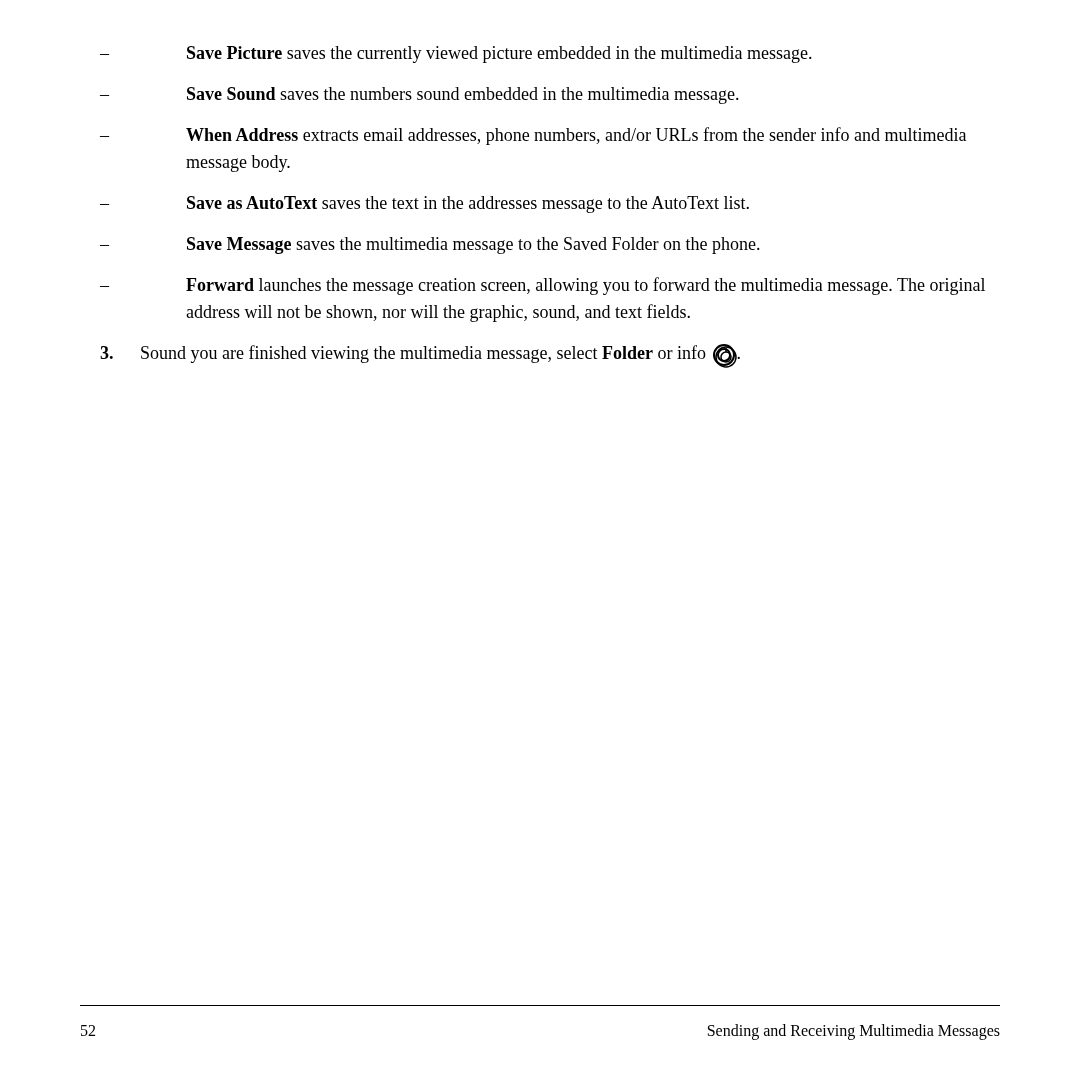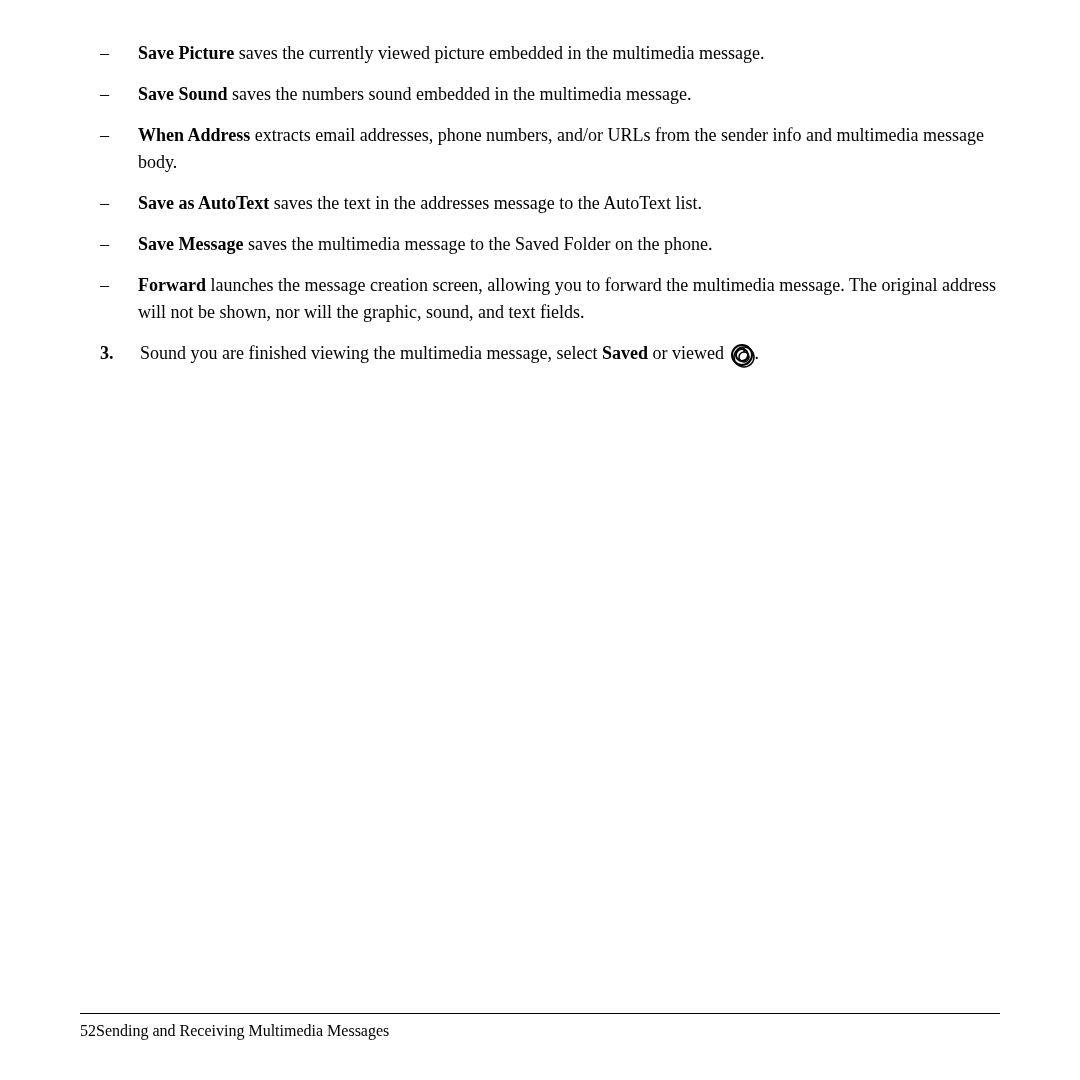--- a/index.html
+++ b/index.html
@@ -43,20 +43,21 @@
     }
 
     .bullet-dash {
       min-width: 30px;
       margin-right: 8px;
       font-size: 18px;
     }
 
     .bullet-text {
       flex: 1;
+      margin-left: 48px;
     }
 
     .bold {
       font-weight: bold;
     }
 
     .numbered-list {
       list-style: none;
       padding: 0;
       margin: 0;
@@ -103,22 +104,23 @@
       border: 2px solid #000;
       border-radius: 50%;
     }
 
     .footer {
       position: absolute;
       bottom: 40px;
       left: 80px;
       right: 80px;
       border-top: 1px solid #000;
-      padding-top: 8px;
+      padding-top: 16px;
       display: flex;
+      justify-content: space-between;
       align-items: center;
       font-size: 16px;
     }
 
     .footer-page {
       font-size: 16px;
     }
 
     .footer-title {
       font-size: 16px;
@@ -171,21 +173,21 @@
         <span class="bullet-text">
           <span class="bold">Forward</span><span> launches the message creation screen, allowing you to forward the multimedia message. The original address will not be shown, nor will the graphic, sound, and text fields.</span>
         </span>
       </li>
     </ul>
 
     <ul class="numbered-list">
       <li>
         <span class="num-label">3.</span>
         <span class="num-text">
-          <span>Sound you are finished viewing the multimedia message, select </span><span class="bold">Saved</span><span> or viewed</span>
+          <span>Sound you are finished viewing the multimedia message, select </span><span class="bold">Folder</span><span> or info</span>
           <span class="reply-icon">
             <svg width="22" height="22" viewBox="0 0 22 22">
               <circle cx="11" cy="11" r="10" stroke="#000" stroke-width="1.5" fill="none"></circle>
               <circle cx="11" cy="11" r="5" stroke="#000" stroke-width="1.5" fill="none"></circle>
               <line x1="11" y1="6" x2="11" y2="2" stroke="#000" stroke-width="1.5"></line>
             </svg>
           </span>.
         </span>
       </li>
     </ul>

